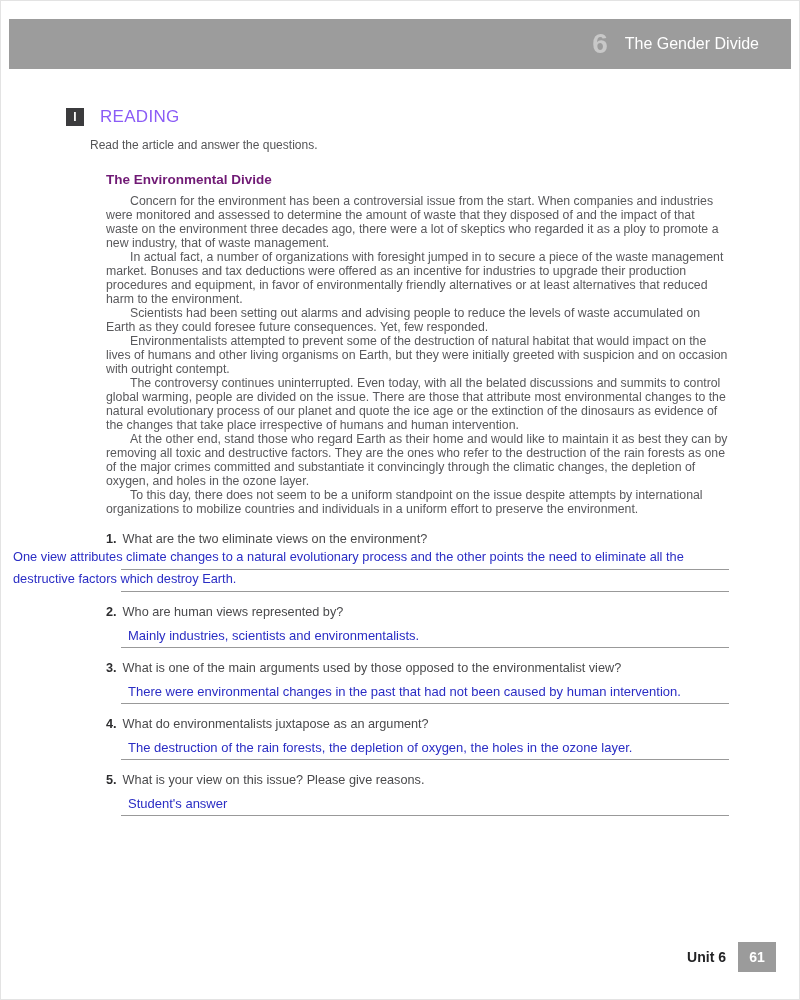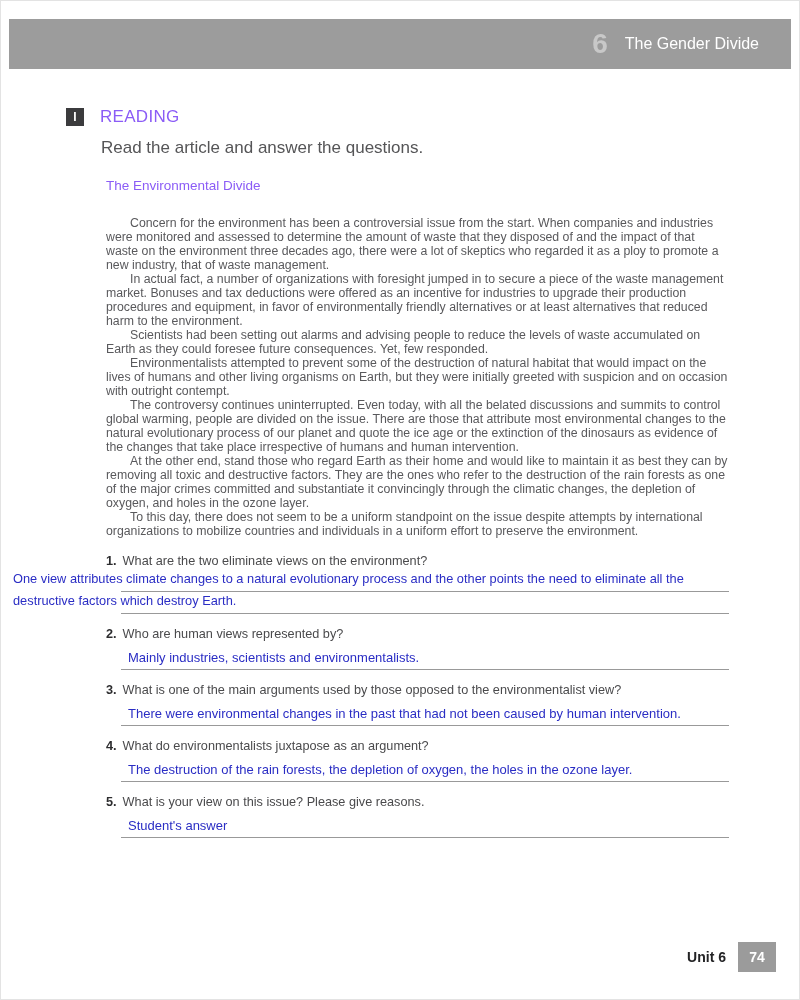--- a/index.html
+++ b/index.html
@@ -61,33 +61,33 @@
     align-items: center;
     justify-content: center;
   }
   .section-title {
     font-size: 17px;
     font-weight: normal;
     letter-spacing: 0.3px;
     color: #8b5cf6;
   }
   .instructions {
-    margin-left: 35px;
-    font-size: 17px;
+    margin-left: 24px;
+    font-size: 12px;
     color: #555557;
     margin-bottom: 20px;
   }
 
   
   .article { margin-left: 40px; width: 622px; }
   .article-title {
     font-size: 13.5px;
-    font-weight: normal;
-    color: #8b5cf6;
-    margin-bottom: 23px;
+    font-weight: bold;
+    color: #701a75;
+    margin-bottom: 7px;
   }
   .article p {
     font-size: 12.3px;
     line-height: 14px;
     color: #59595c;
     text-indent: 24px;
   }
 
   
   .questions { margin-left: 40px; width: 622px; margin-top: 15px; }
@@ -239,16 +239,16 @@
         <div class="answer-row">
           <span>Student's answer</span>
         </div>
       </div>
 
     </div>
   </div>
 
   <div class="footer">
     <span class="footer-unit">Unit 6</span>
-    <span class="page-badge">74</span>
+    <span class="page-badge">61</span>
   </div>
 
 </div>
 
 </body></html>

